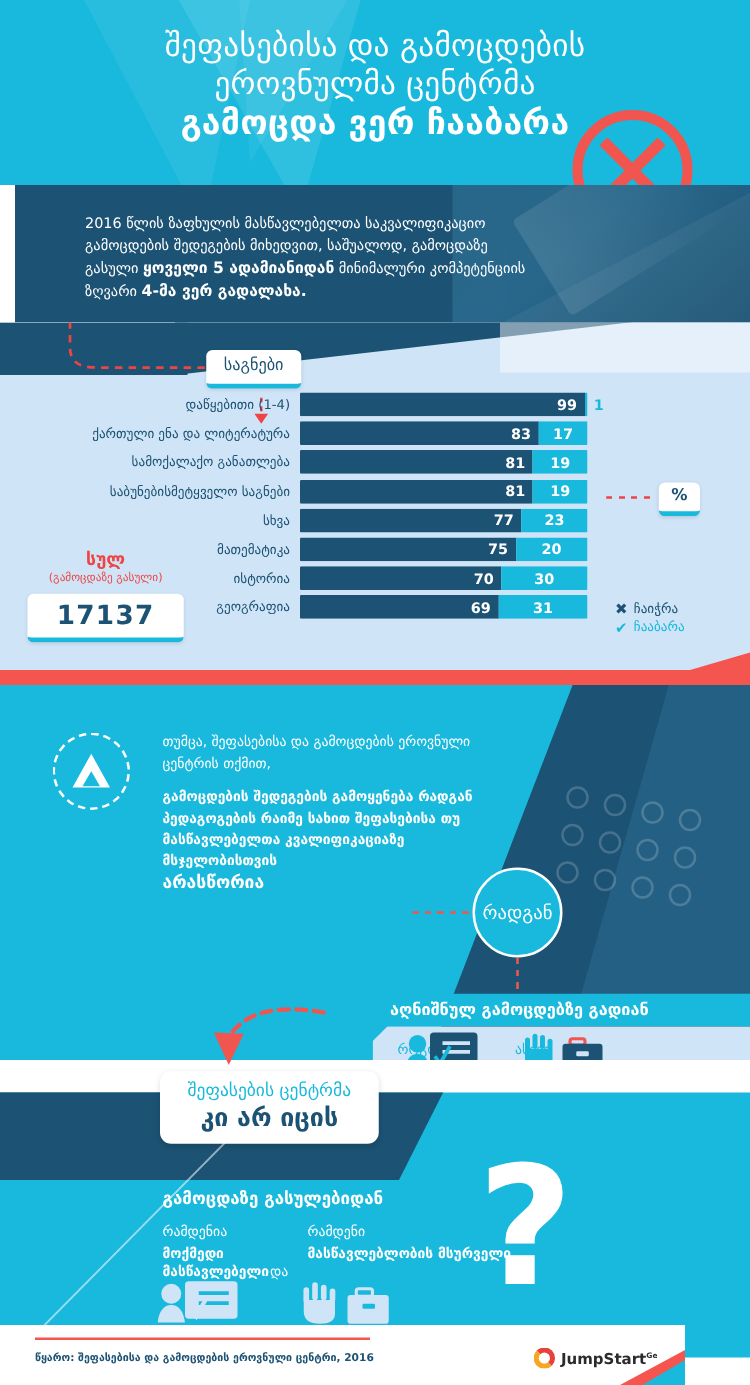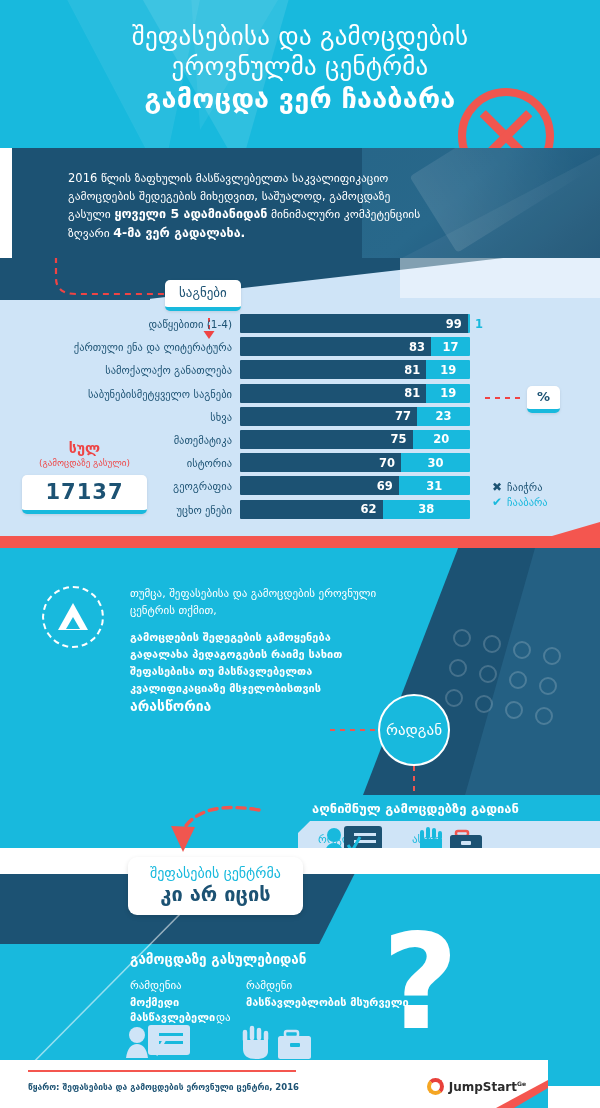--- a/index.html
+++ b/index.html
@@ -285,27 +285,20 @@
           <div class="bartrack">
             <div class="seg-fail" style="width: 70%; background: rgb(28, 82, 115);">70</div>
             <div class="seg-pass" style="width: 30%; background: rgb(24, 185, 221);">30</div>
           </div>
         </div>
         <div class="barrow">
           <div class="barlabel">გეოგრაფია</div>
           <div class="bartrack">
             <div class="seg-fail" style="width: 69%; background: rgb(28, 82, 115);">69</div>
             <div class="seg-pass" style="width: 31%; background: rgb(24, 185, 221);">31</div>
-          </div>
-        </div>
-        <div class="barrow">
-          <div class="barlabel">უცხო ენები</div>
-          <div class="bartrack">
-            <div class="seg-fail" style="width: 62%; background: rgb(28, 82, 115);">62</div>
-            <div class="seg-pass" style="width: 38%; background: rgb(24, 185, 221);">38</div>
           </div>
         </div>
       </div>
 
     <div class="legend">
       <div>
         <span class="lg-x">✖</span>
         <span class="lg-t1">ჩაიჭრა</span>
       </div>
       <div>
@@ -340,21 +333,21 @@
     </svg>
 
     <div class="bulb">
       <div class="dring"></div>
       <div class="tri"></div>
       <div class="tri-in"></div>
     </div>
 
     <div class="s2-text">
       <div class="p1">თუმცა, შეფასებისა და გამოცდების ეროვნული ცენტრის თქმით,</div>
-      <div class="p2">გამოცდების შედეგების გამოყენება გადალახა პედაგოგების რაიმე სახით შეფასებისა თუ მასწავლებელთა კვალიფიკაციაზე მსჯელობისთვის</div>
+      <div class="p2">გამოცდების შედეგების გამოყენება რადგან პედაგოგების რაიმე სახით შეფასებისა თუ მასწავლებელთა კვალიფიკაციაზე მსჯელობისთვის</div>
       <div class="p3">არასწორია</div>
     </div>
 
     <div class="why-dash"></div>
     <div class="circ-why">
       <span>რადგან</span>
     </div>
     <div class="why-vdash"></div>
 
     <div class="hdrstrip">

